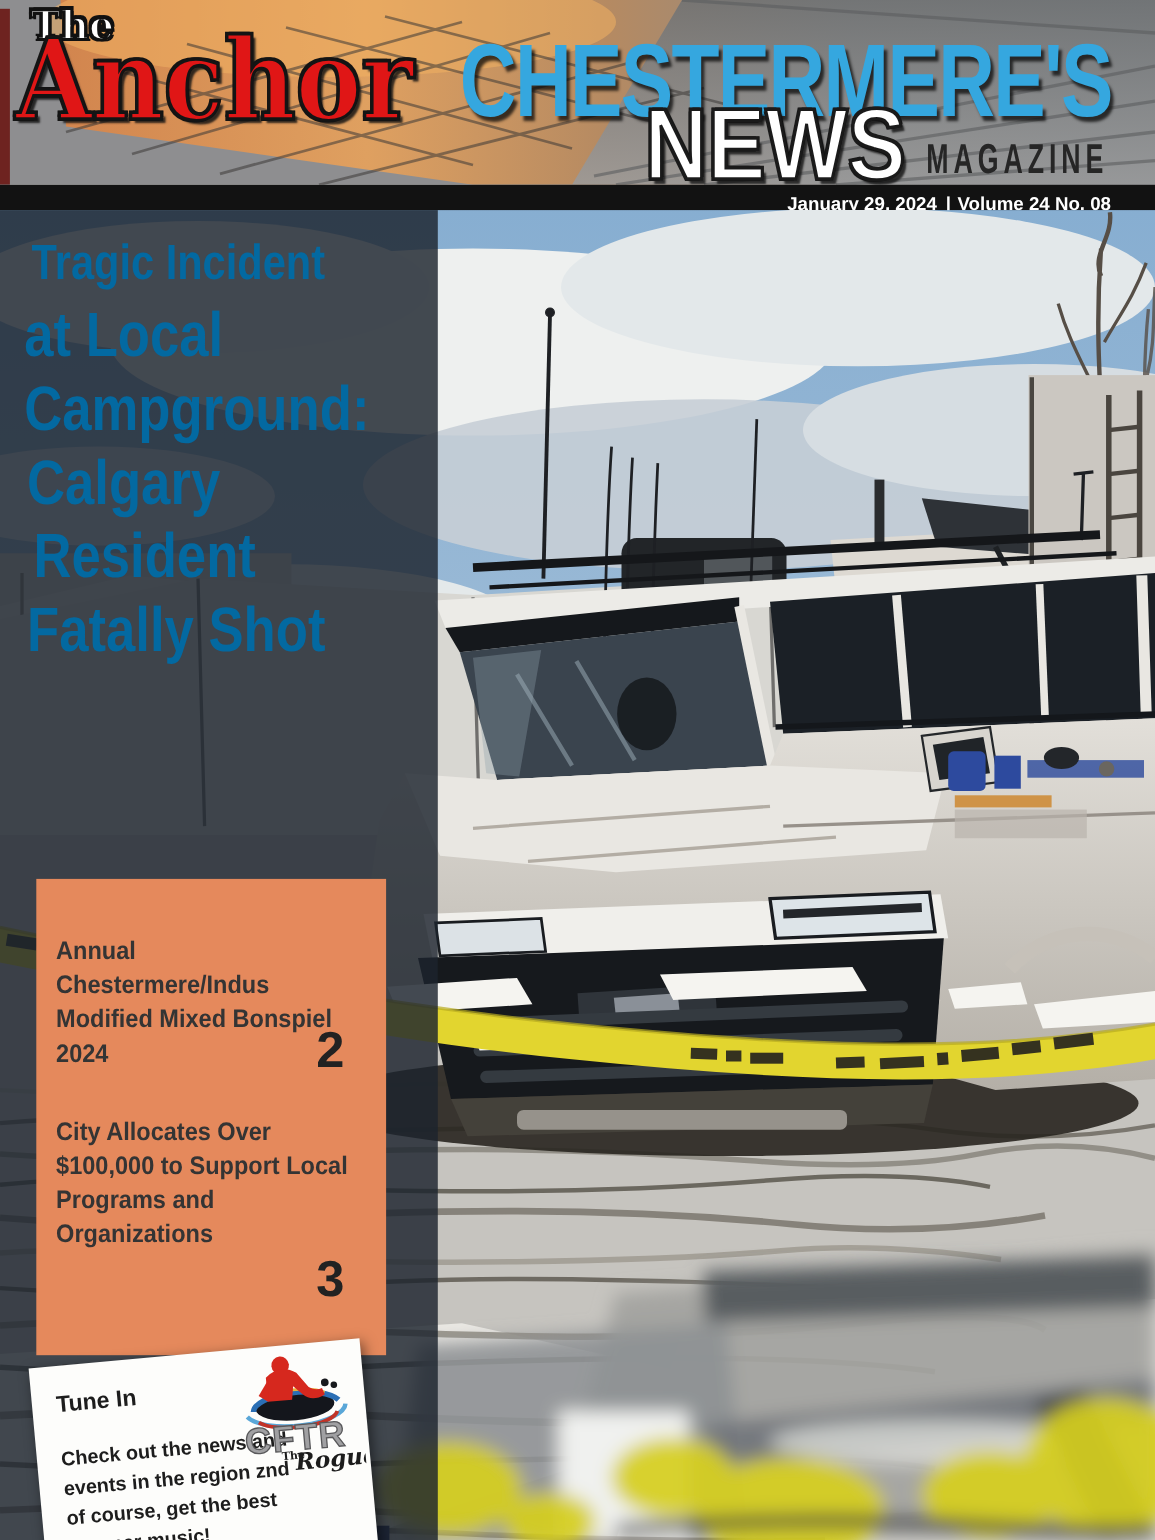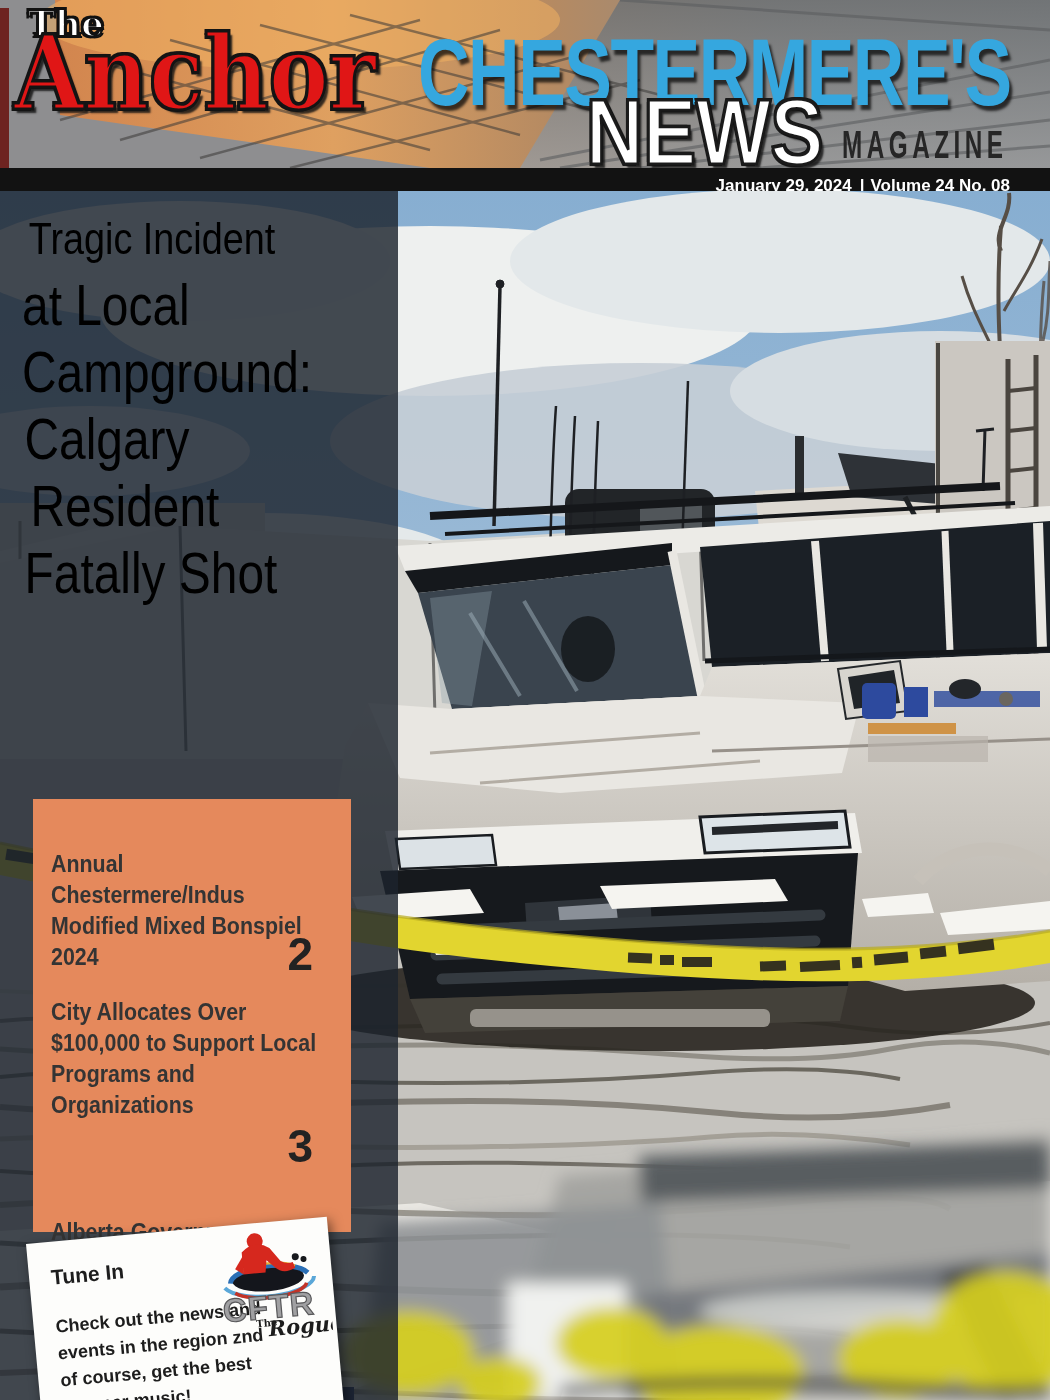--- a/index.html
+++ b/index.html
@@ -30,40 +30,40 @@
   .issue-bar{left:0;top:168px;width:1050px;height:36px;background:#121212;color:#fff;
              display:flex;justify-content:flex-end;align-items:center;padding-right:40px;
              box-sizing:border-box;font-size:17px;font-weight:bold;}
   .issue-bar .sep{margin:0 6px 0 8px;}
 
   
   .photo{left:0;top:191px;width:1050px;height:1209px;}
   .overlay{left:0;top:191px;width:398px;height:1209px;background:rgba(28,35,45,.82);}
 
   
-  .headline{left:22px;top:205px;width:380px;color:#000000;font-weight:normal;}
+  .headline{left:22px;top:205px;width:380px;color:#0369a1;font-weight:bold;}
   .headline .hl{line-height:67px;font-size:57px;white-space:nowrap;
                 transform:scaleX(.84);transform-origin:0 50%;}
   .headline .hl:nth-child(1){font-size:45px;padding-left:8px;}
   .headline .hl:nth-child(4){padding-left:3px;}
   .headline .hl:nth-child(5){padding-left:10px;}
   .headline .hl:nth-child(6){padding-left:3px;}
   .page-ref{left:160px;top:620px;width:218px;text-align:right;color:#fff;font-weight:bold;}
   .page-ref .lbl{font-size:25px;vertical-align:baseline;}
   .page-ref .num{font-size:50px;vertical-align:-6px;margin-left:6px;}
 
   
   .toc{left:33px;top:799px;width:318px;height:433px;background:#e5895c;box-sizing:border-box;
        padding:30px 20px 0 18px;color:#343434;}
   .toc-item{position:relative;cursor:pointer;margin-top:20px;}
   .toc-title{font-size:23px;font-weight:bold;line-height:31px;transform:scaleX(.93);
              transform-origin:0 0;width:290px;}
   .toc-num{font-size:46px;font-weight:bold;color:#222;}
   .toc-item1 .toc-num{position:absolute;right:18px;bottom:-8px;}
-  .toc-item2{margin-top:24px;}
+  .toc-item2{margin-top:40px;}
   .toc-item2 .num-row,.toc-item3 .num-row{text-align:right;padding-right:18px;margin-top:-2px;}
   .toc-item3{margin-top:44px;}
   .toc-item3 .num-row{margin-top:-6px;}
 
   
   .radio-card{left:26px;top:1244px;width:302px;height:215px;background:#fdfdfb;
               transform:rotate(-5.2deg);transform-origin:0 0;
               box-shadow:3px 4px 12px rgba(0,0,0,.5);padding:16px 14px 0 22px;box-sizing:border-box;}
   .tune-in{font-size:21px;font-weight:bold;color:#1d1d1d;margin-top:8px;}
   .card-body{font-size:18px;font-weight:bold;color:#1d1d1d;line-height:27px;width:208px;margin-top:24px;}

